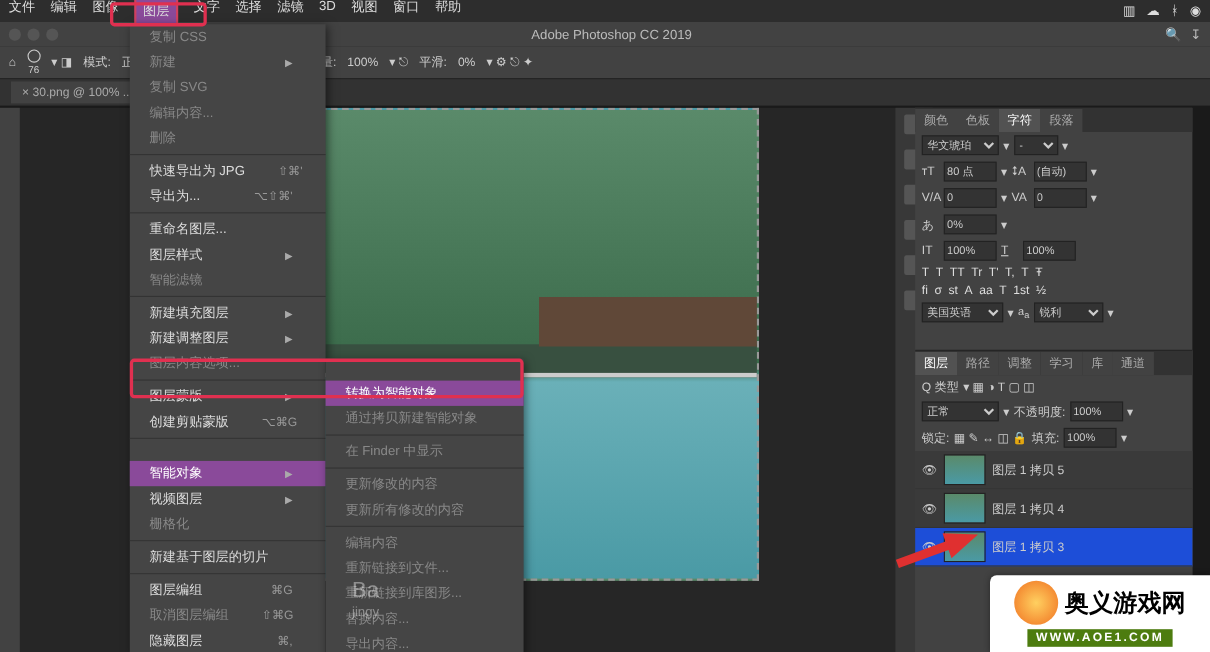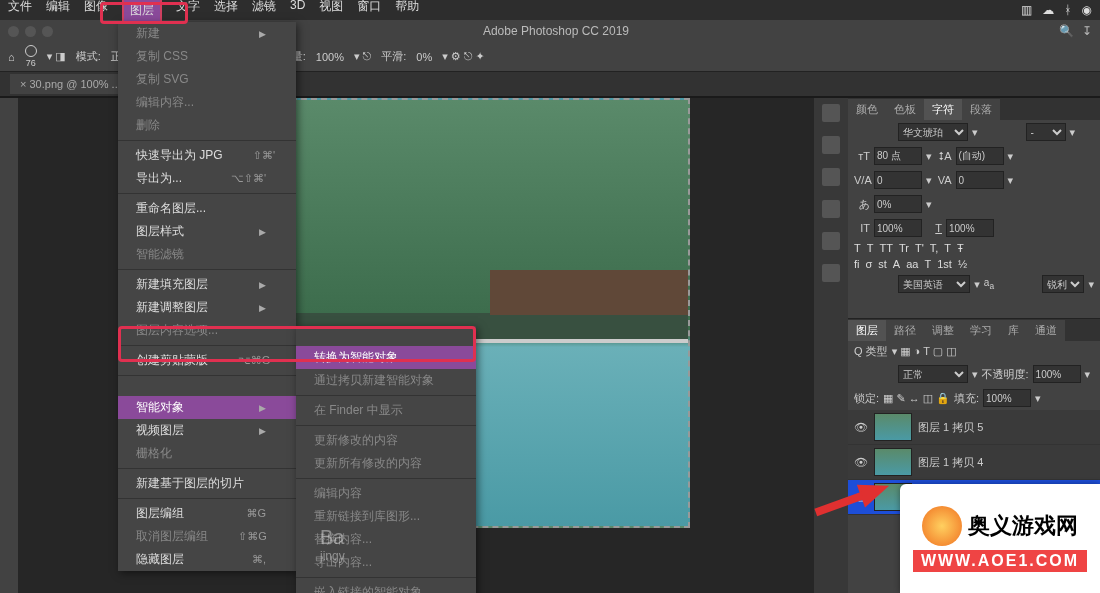--- a/index.html
+++ b/index.html
@@ -47,46 +47,46 @@
   .menu-item.hl { background: #8a4a9a; color: #fff; margin-top: 20px; }
   .shortcut { color: #999; font-size: 11px; margin-left: 30px; }
 
   .menu-main { left: 118px; top: 22px; width: 178px; }
   .menu-sub  { left: 296px; top: 326px; width: 180px; }
 
   
   .red-box { position: absolute; border: 3px solid #e03050; border-radius: 4px; pointer-events: none; }
 
   
-  .ps-right { position: absolute; right: 0; top: 98px; bottom: 0; width: 252px; background: #424242; color: #ccc; font-size: 11px; }
+  .ps-right { position: absolute; right: 16px; top: 98px; bottom: 0; width: 252px; background: #424242; color: #ccc; font-size: 11px; }
   .ps-right-strip { position: absolute; right: 252px; top: 98px; bottom:0; width: 34px; background: #383838; display:flex; flex-direction:column; gap:14px; padding-top:6px; align-items:center; }
   .strip-ico { width:18px; height:18px; background:#555; border-radius:2px; }
   .panel-tabs { display:flex; background:#323232; height:22px; align-items:flex-end; }
   .ptab { padding:3px 8px; background:#424242; font-size:11px; color:#aaa; }
   .ptab.active { background:#525252; color:#fff; }
   .char-row { display:flex; align-items:center; gap:4px; padding:3px 6px; }
   .char-row select, .char-row input.tiny { background:#333; color:#ccc; border:1px solid #222; font-size:10px; height:18px; }
   .char-row input.tiny { width:48px; padding:0 2px; }
-  .char-row select { width:70px;margin-left:44px; }
-  .char-ico { display:inline-block; width:16px; text-align:right; font-size:11px; }
+  .char-row select { width:70px; }
+  .char-ico { display:inline-block; width:16px; text-align:left; font-size:11px; }
   .btn-row { display:flex; gap:6px; padding:2px 6px; font-size:11px; color:#ddd; }
   .t-style { font-family: Georgia, serif; }
 
   .layers-panel { position:absolute; left:0; right:0; top:220px; bottom:0; background:#424242; border-top:1px solid #222; }
   .layer-row { display:flex; align-items:center; gap:6px; padding:3px 6px; border-bottom:1px solid #333; background:#3a3a3a; }
   .layer-row.sel { background:#1d4ed8;align-items:center; }
   .eye { width:14px; text-align:center; }
   .thumb { width:38px; height:28px; background: linear-gradient(180deg,#5a8a6a,#4a9aa5); border:1px solid #222; }
 
   
-  .watermark { position:absolute; right:0; bottom:0; width:200px; height:109px; background:#fff; color:#000; font-weight:bold; display:flex; flex-direction:column; align-items:center; justify-content:center; border-top-left-radius:6px; box-shadow:0 0 6px rgba(0,0,0,0.4); }
+  .watermark { position:absolute; right:0; bottom:0; width:200px; height:70px; background:#fff; color:#000; font-weight:bold; display:flex; flex-direction:column; align-items:center; justify-content:center; border-top-left-radius:6px; box-shadow:0 0 6px rgba(0,0,0,0.4); }
   .watermark .logo { display:flex; align-items:center; gap:6px; }
   .watermark .flame { width:40px; height:40px; border-radius:50%; background: radial-gradient(circle, #ffd060, #f07020); }
   .watermark .cn { font-size:22px; }
-  .watermark .url { background:#ef4444; color:#fff; font-size:16px; padding:2px 8px; margin-top:4px; letter-spacing:2px; }
+  .watermark .url { background:#4d7c0f; color:#fff; font-size:11px; padding:2px 8px; margin-top:4px; letter-spacing:2px; }
   .baidu-wm { position:absolute; left:320px; bottom:30px; color:rgba(255,255,255,0.4); font-size:20px; font-family:Arial; pointer-events:none;margin-top:10px; }
 
   
   .red-arrow { position:absolute; right:210px; bottom:90px; width:0; height:0; border-left:30px solid #e03030; border-top:12px solid transparent; border-bottom:12px solid transparent; transform: rotate(-20deg); }
   .red-arrow::before { content:""; position:absolute; right:28px; top:-4px; width:50px; height:8px; background:#e03030; }
 </style>
 </head>
 <body>
 
 <div class="mac-menubar">
@@ -222,21 +222,21 @@
         <span>fi</span>
         <span>σ</span>
         <span>st</span>
         <span>A</span>
         <span>aa</span>
         <span>T</span>
         <span>1st</span>
         <span>½</span>
       </div>
     <div class="char-row">
-        <select style="width:108px"><option>美国英语</option></select>
+        <select style="width:74px"><option>美国英语</option></select>
         <span>▾</span>
         <span style="font-size:10px">a<sub>a</sub></span>
         <select style="width:63px"><option>锐利</option></select>
         <span>▾</span>
       </div>
   </div>
 
   <div class="layers-panel">
     <div class="panel-tabs" id="layers-tabs">
         <div class="ptab active">图层</div>
@@ -278,27 +278,27 @@
         <div class="layer-row sel">
           <span class="eye">👁</span>
           <div class="thumb"></div>
           <span>图层 1 拷贝 3</span>
         </div>
       </div>
   </div>
 </div>
 
 <div class="menu menu-main" id="layer-menu">
+    <div class="menu-item disabled">
+      <span>复制 CSS</span>
+    </div>
     <div class="menu-item disabled has-sub">
       <span>新建</span>
     </div>
     <div class="menu-item disabled">
-      <span>复制 CSS</span>
-    </div>
-    <div class="menu-item disabled">
       <span>复制 SVG</span>
     </div>
     <div class="menu-item disabled">
       <span>编辑内容...</span>
     </div>
     <div class="menu-item disabled">
       <span>删除</span>
     </div>
     <div class="menu-sep"></div>
     <div class="menu-item">
@@ -323,20 +323,23 @@
     <div class="menu-item has-sub">
       <span>新建填充图层</span>
     </div>
     <div class="menu-item has-sub">
       <span>新建调整图层</span>
     </div>
     <div class="menu-item disabled">
       <span>图层内容选项...</span>
     </div>
     <div class="menu-sep"></div>
+    <div class="menu-item has-sub">
+      <span>图层蒙版</span>
+    </div>
     <div class="menu-item">
       <span>创建剪贴蒙版</span>
       <span class="shortcut">⌥⌘G</span>
     </div>
     <div class="menu-sep"></div>
     <div class="menu-item has-sub hl">
       <span>智能对象</span>
     </div>
     <div class="menu-item has-sub">
       <span>视频图层</span>
@@ -377,20 +380,23 @@
     <div class="menu-sep"></div>
     <div class="menu-item disabled">
       <span>更新修改的内容</span>
     </div>
     <div class="menu-item disabled">
       <span>更新所有修改的内容</span>
     </div>
     <div class="menu-sep"></div>
     <div class="menu-item disabled">
       <span>编辑内容</span>
+    </div>
+    <div class="menu-item disabled">
+      <span>重新链接到文件...</span>
     </div>
     <div class="menu-item disabled">
       <span>重新链接到库图形...</span>
     </div>
     <div class="menu-item disabled">
       <span>替换内容...</span>
     </div>
     <div class="menu-item disabled">
       <span>导出内容...</span>
     </div>

